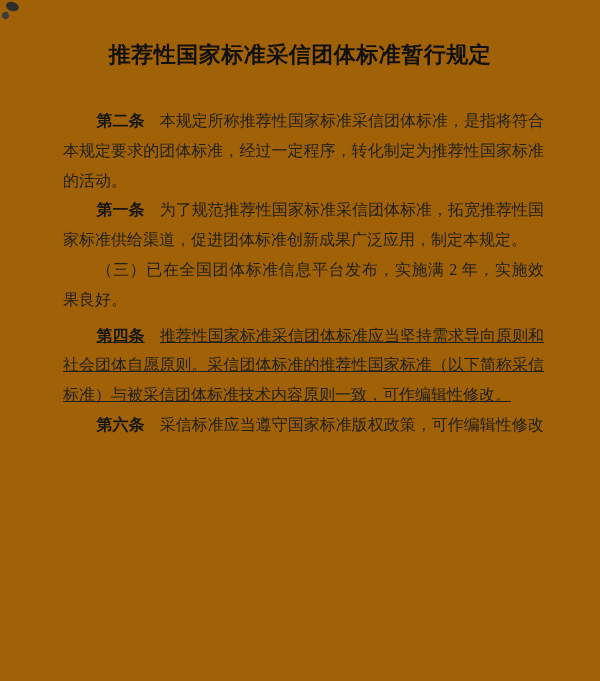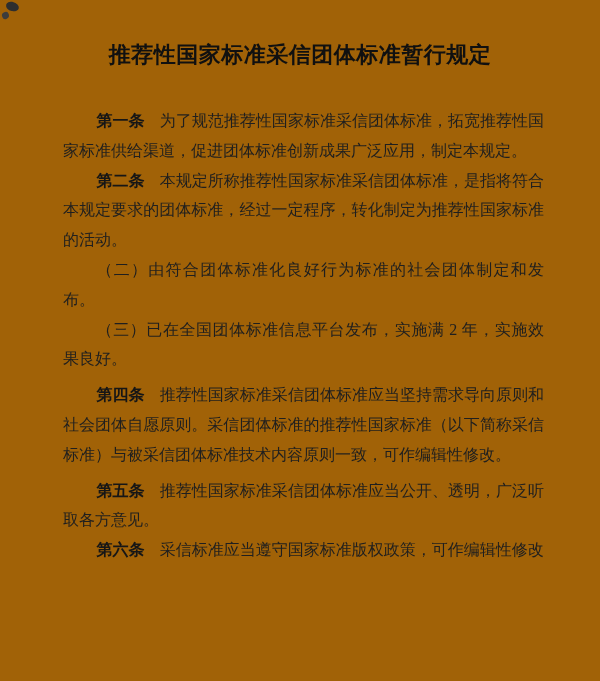--- a/index.html
+++ b/index.html
@@ -59,20 +59,21 @@
     text-align: justify;
     text-justify: inter-ideograph;
     color: #1f1f1f;
   }
   .para {
     margin: 0;
     text-indent: 2.1em;
   }
   .para.gap-before {
     margin-top: 6px;
+    text-decoration: underline;
   }
   .article-label {
     font-family: "Liberation Sans", "DejaVu Sans", sans-serif;
     font-weight: bold;
     color: #161616;
     margin-right: 0.95em;
   }
   .article-label:empty {
     display: none;
     margin: 0;
@@ -83,30 +84,28 @@
 
 <div class="page">
 
   <div class="artifact-1"></div>
   <div class="artifact-2"></div>
 
   <div class="doc-title">推荐性国家标准采信团体标准暂行规定</div>
 
   <div class="doc-body">
 
+    <p class="para"><span class="article-label">第二条</span><span>本规定所称推荐性国家标准采信团体标准，是指将符合本规定要求的团体标准，经过一定程序，转化制定为推荐性国家标准的活动。</span></p>
+
     <p class="para"><span class="article-label">第一条</span><span>为了规范推荐性国家标准采信团体标准，拓宽推荐性国家标准供给渠道，促进团体标准创新成果广泛应用，制定本规定。</span></p>
-
-    <p class="para"><span class="article-label">第二条</span><span>本规定所称推荐性国家标准采信团体标准，是指将符合本规定要求的团体标准，经过一定程序，转化制定为推荐性国家标准的活动。</span></p>
 
 
 
-    <p class="para"><span>（二）由符合团体标准化良好行为标准的社会团体制定和发布。</span></p>
 
     <p class="para"><span>（三）已在全国团体标准信息平台发布，实施满 2 年，实施效果良好。</span></p>
 
     <p class="para gap-before"><span class="article-label">第四条</span><span>推荐性国家标准采信团体标准应当坚持需求导向原则和社会团体自愿原则。采信团体标准的推荐性国家标准（以下简称采信标准）与被采信团体标准技术内容原则一致，可作编辑性修改。</span></p>
 
-    <p class="para gap-before"><span class="article-label">第五条</span><span>推荐性国家标准采信团体标准应当公开、透明，广泛听取各方意见。</span></p>
 
     <p class="para"><span class="article-label">第六条</span><span>采信标准应当遵守国家标准版权政策，可作编辑性修改</span></p>
 
   </div>
 </div>
 
 </body></html>

